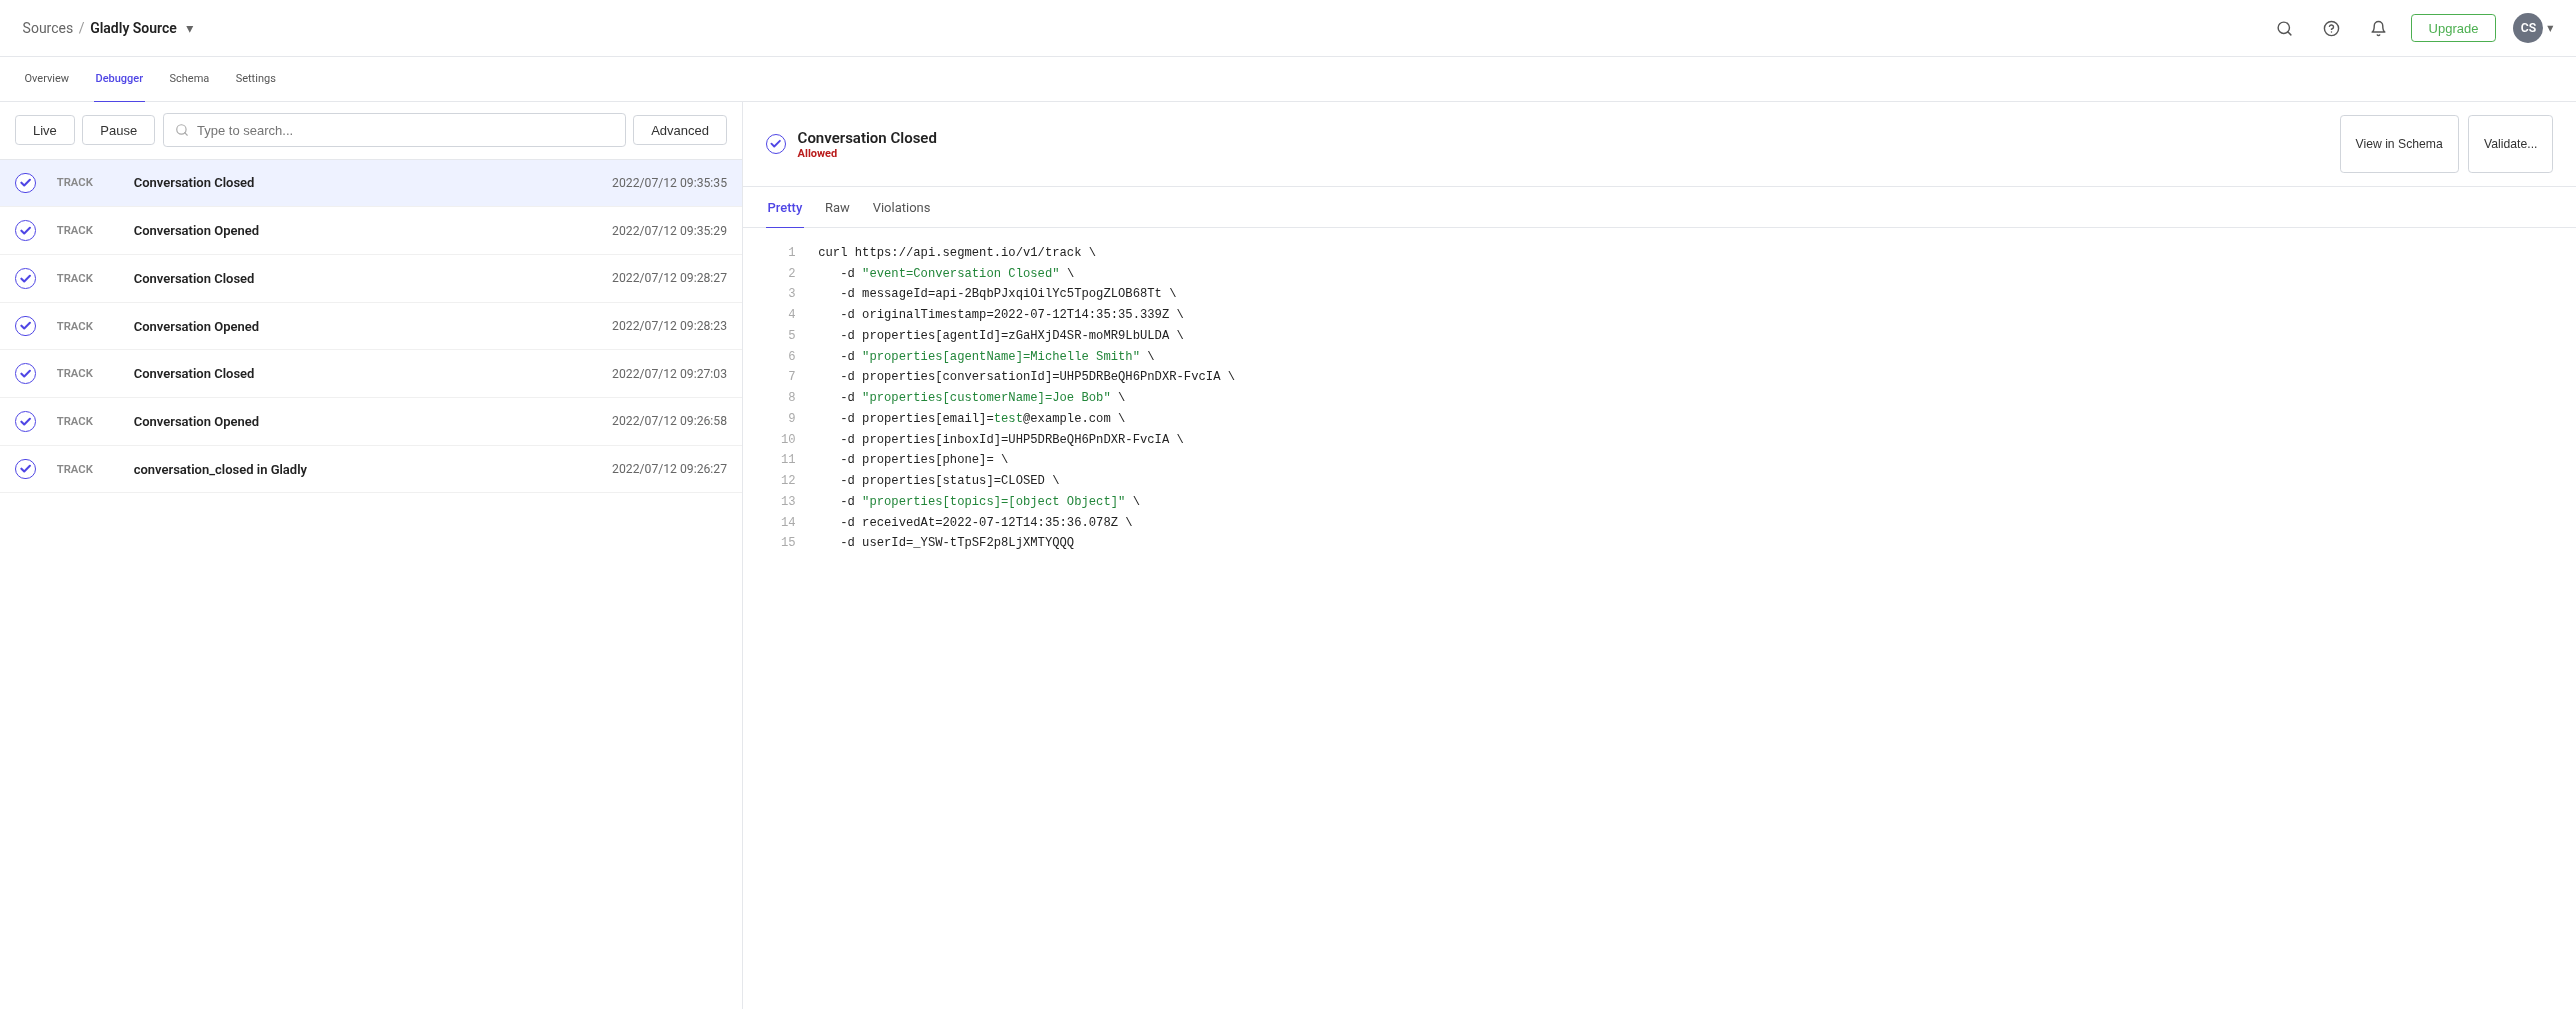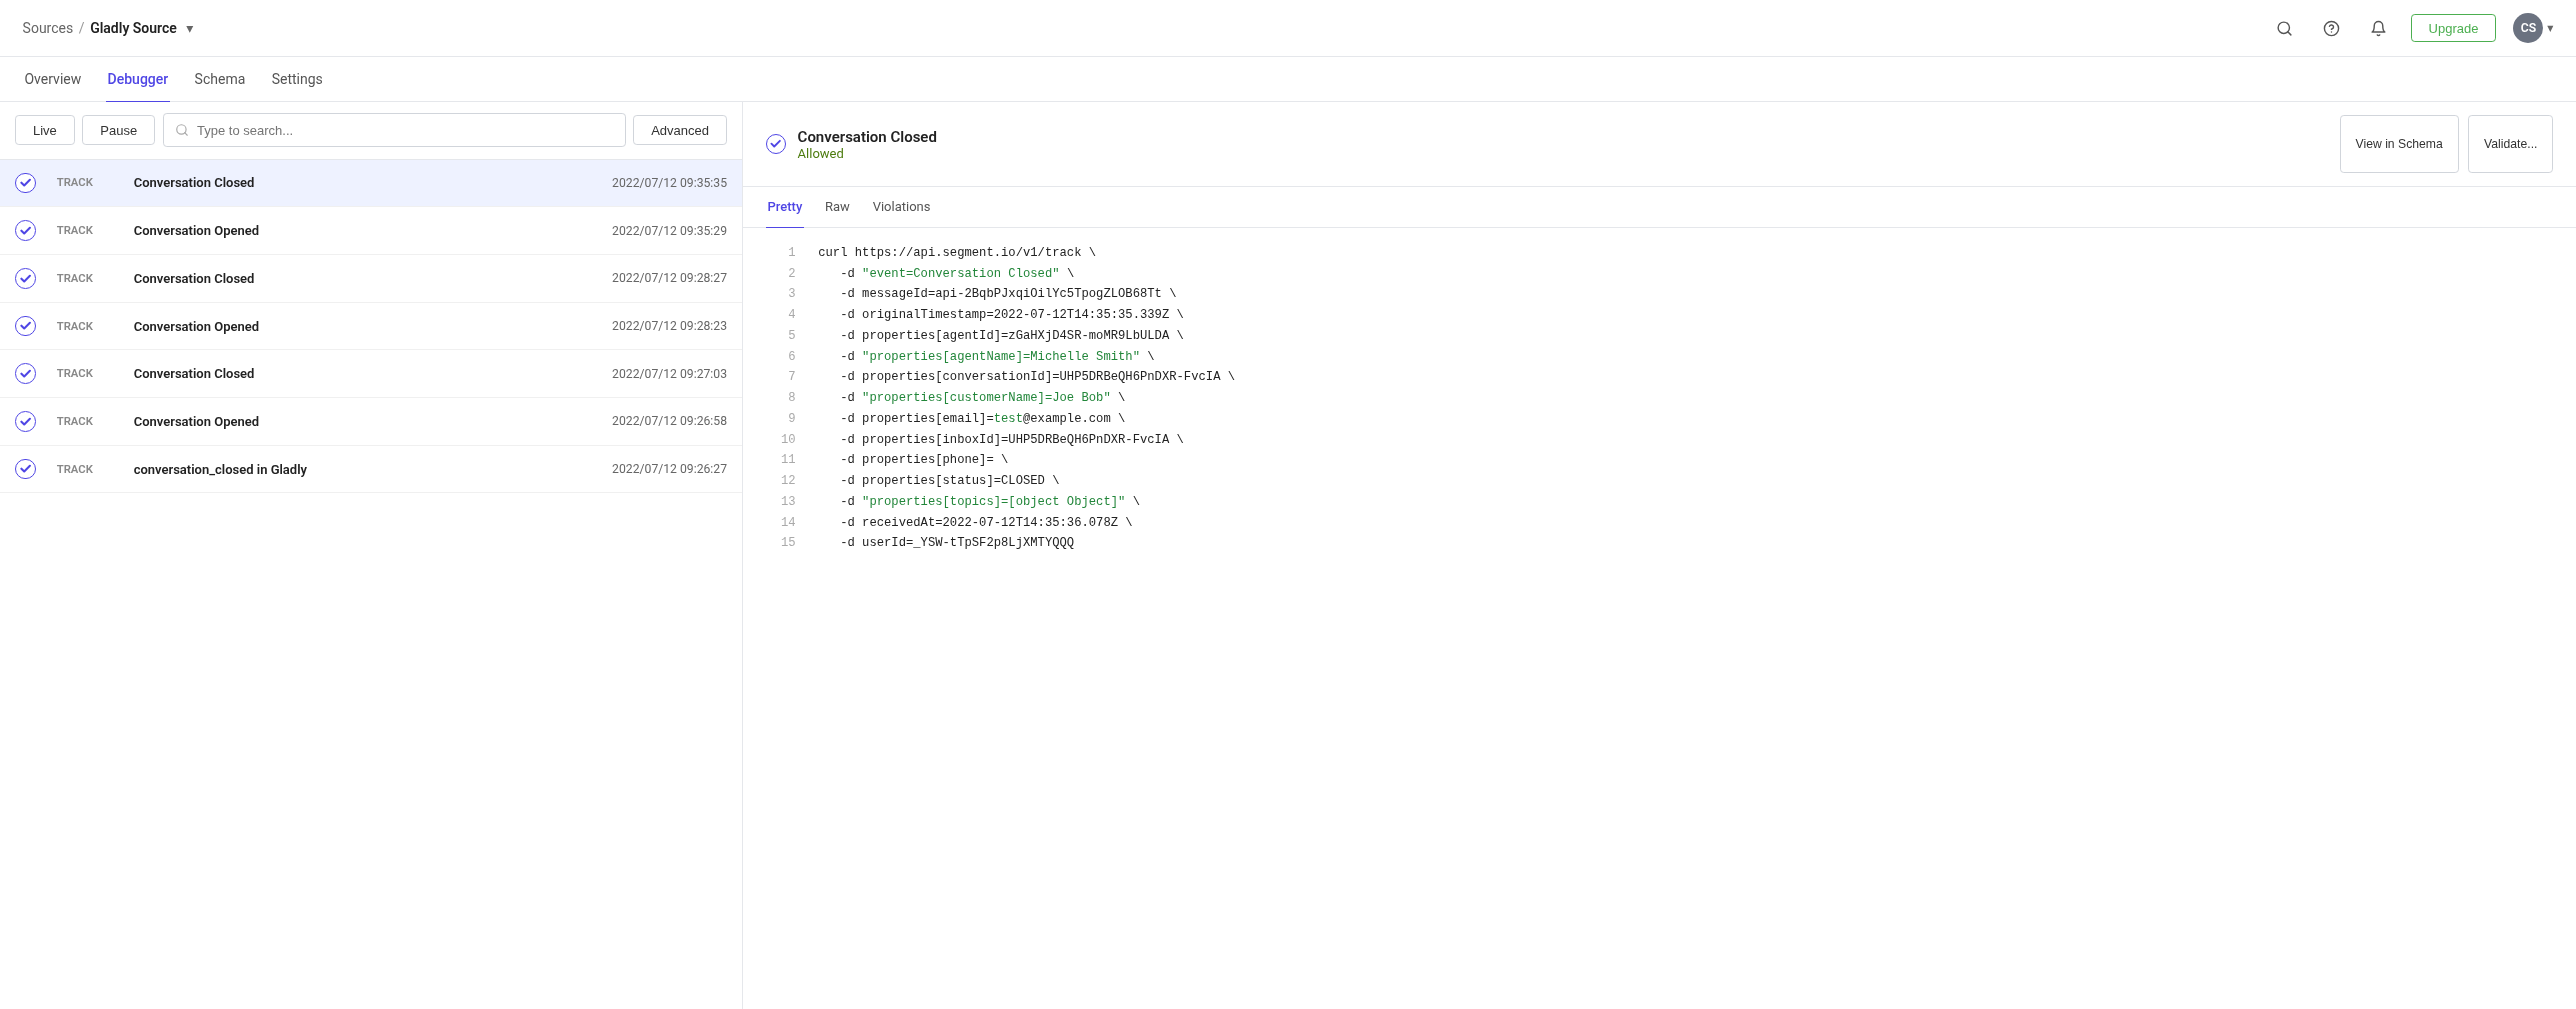--- a/index.html
+++ b/index.html
@@ -81,21 +81,21 @@
       padding: 0 22.6px;
       border-bottom: 0.9px solid #e5e7eb;
       height: 45px;
       gap: 22.6px;
     }
     .tab {
       padding: 0 1.9px;
       height: 45px;
       display: flex;
       align-items: center;
-      font-size: 14px;
+      font-size: 11px;
       color: #555;
       cursor: pointer;
       border-bottom: 1.9px solid transparent;
     }
     .tab.active {
       color: #4f46e5;
       border-bottom: 1.9px solid #4f46e5;
       font-weight: 500;
     }
 
@@ -234,41 +234,42 @@
       display: flex;
       align-items: center;
       gap: 11.3px;
     }
     .event-status-title {
       font-size: 15px;
       font-weight: 600;
       color: #222;
     }
     .event-allowed {
-      font-size: 13px;
-      color: #4d7c0f;
+      font-size: 11px;
+      color: #b91c1c;
+      font-weight: bold;
     }
     .right-header-actions {
       display: flex;
       gap: 9.4px;
     }
     .btn-schema, .btn-validate {
       border: 0.9px solid #d1d5db;
       background: #fff;
       padding: 21px 15px;
       border-radius: 3.8px;
       font-size: 12.2px;
       cursor: pointer;
       color: #333;
     }
 
     
     .sub-tabs {
       display: flex;
-      align-items: center;
+      align-items: flex-start;
       padding: 0 22.6px;
       border-bottom: 0.9px solid #e5e7eb;
       gap: 19px;
       height: 41px;
     }
     .sub-tab {
       font-size: 13px;
       color: #555;
       cursor: pointer;
       padding: 0 1.9px;

